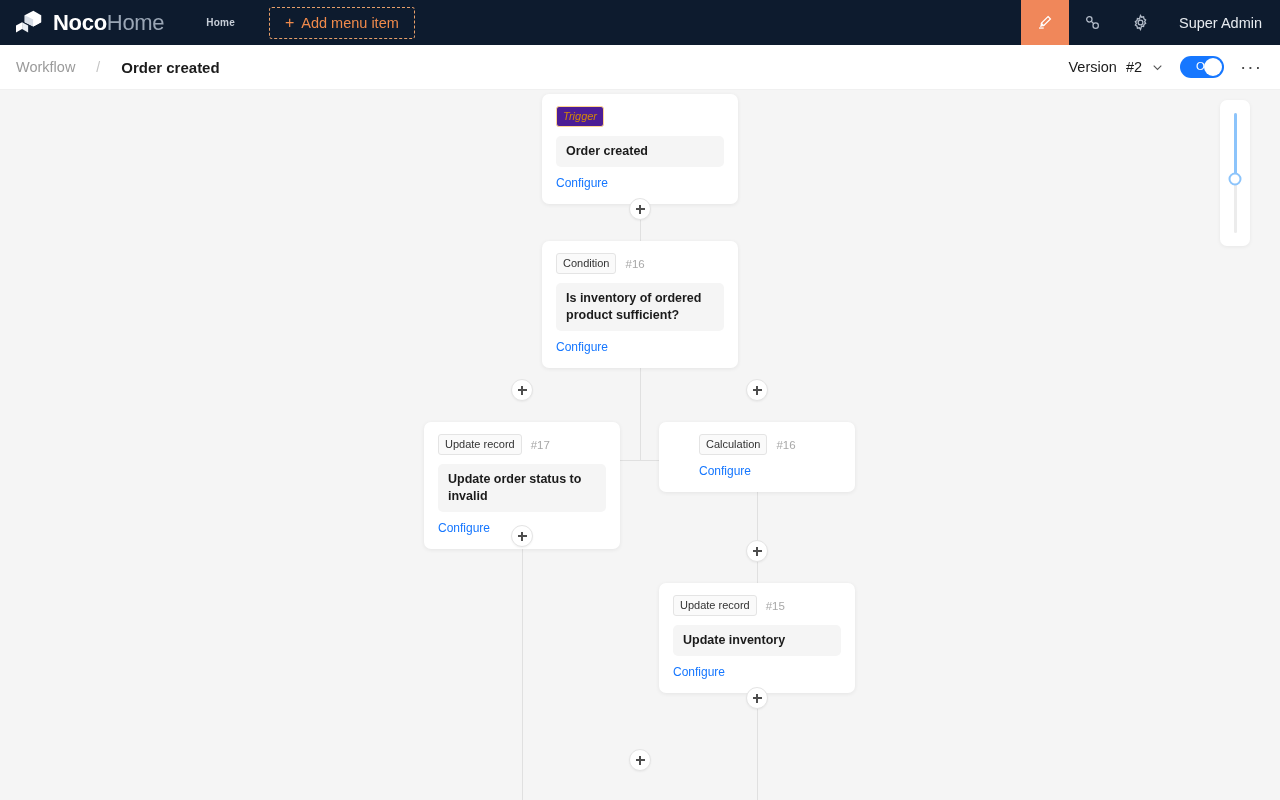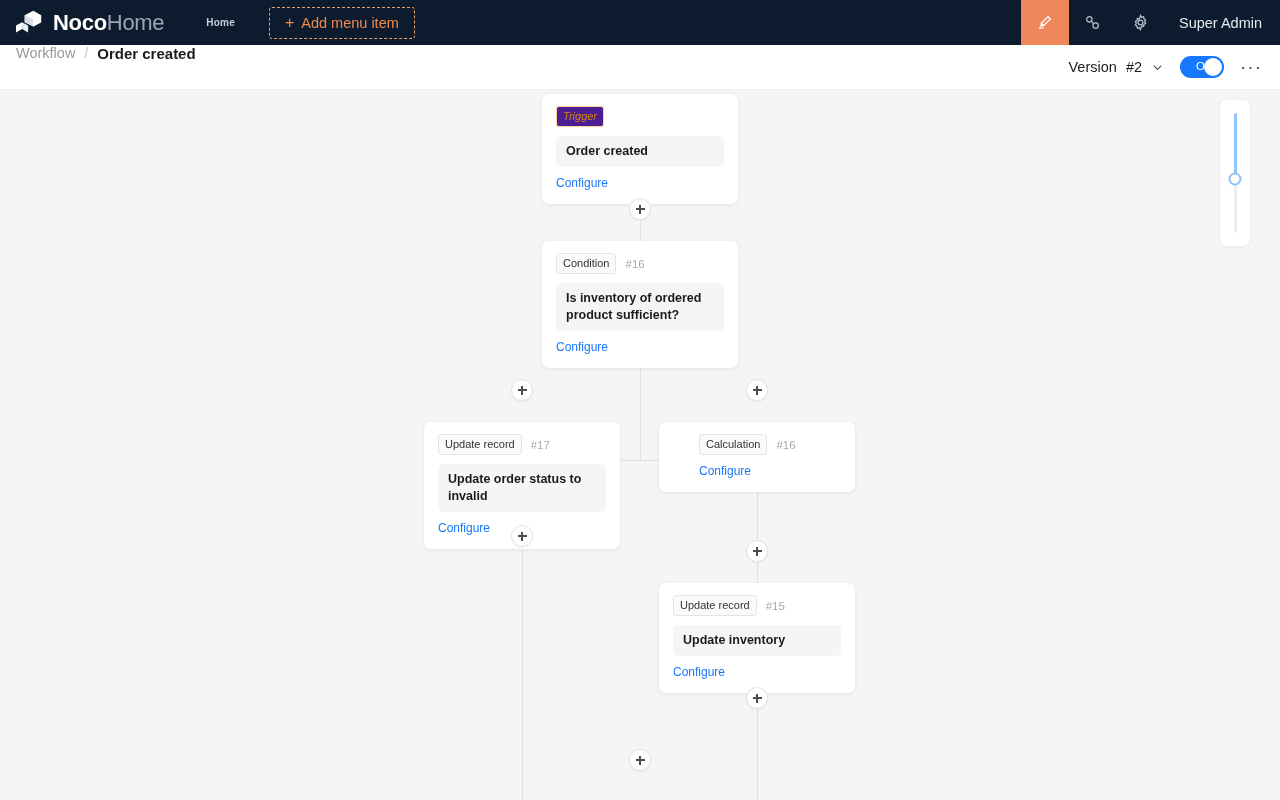--- a/index.html
+++ b/index.html
@@ -33,23 +33,23 @@
   .topbar-right { margin-left: auto; display: flex; align-items: center; height: 100%; }
   .tb-icon {
     width: 48px; height: 45px; display: flex; align-items: center;
     justify-content: center; cursor: pointer; color: #b3bcc9;
   }
   .tb-icon.active { background: #f0875a; color: #ffffff; }
   .tb-user { color: #e6eaef; font-size: 14.5px; padding: 0 18px 0 14px; cursor: pointer; }
 
   
   .subbar {
-    height: 45px; background: #ffffff; display: flex; 
+    height: 45px; background: #ffffff; display: flex; align-items: center;
     padding: 0 18px 0 16px; border-bottom: 1px solid #f0f0f0;
-    position: relative; z-index: 20;
+    position: relative; z-index: 20; gap: 12px;
   }
   .crumb { font-size: 14.5px; color: #9a9a9a; cursor: pointer; }
   .crumb-sep { font-size: 14px; color: #c4c4c4; margin: 0 9px; }
   .crumb-current { font-size: 15px; color: #1b1b1b; font-weight: bold; }
   .subbar-right { margin-left: auto; display: flex; align-items: center; gap: 16px; }
   .version-sel {
     display: flex; align-items: center; gap: 9px; font-size: 14.5px;
     color: #1b1b1b; cursor: pointer;
   }
   .chev { display:block; }

